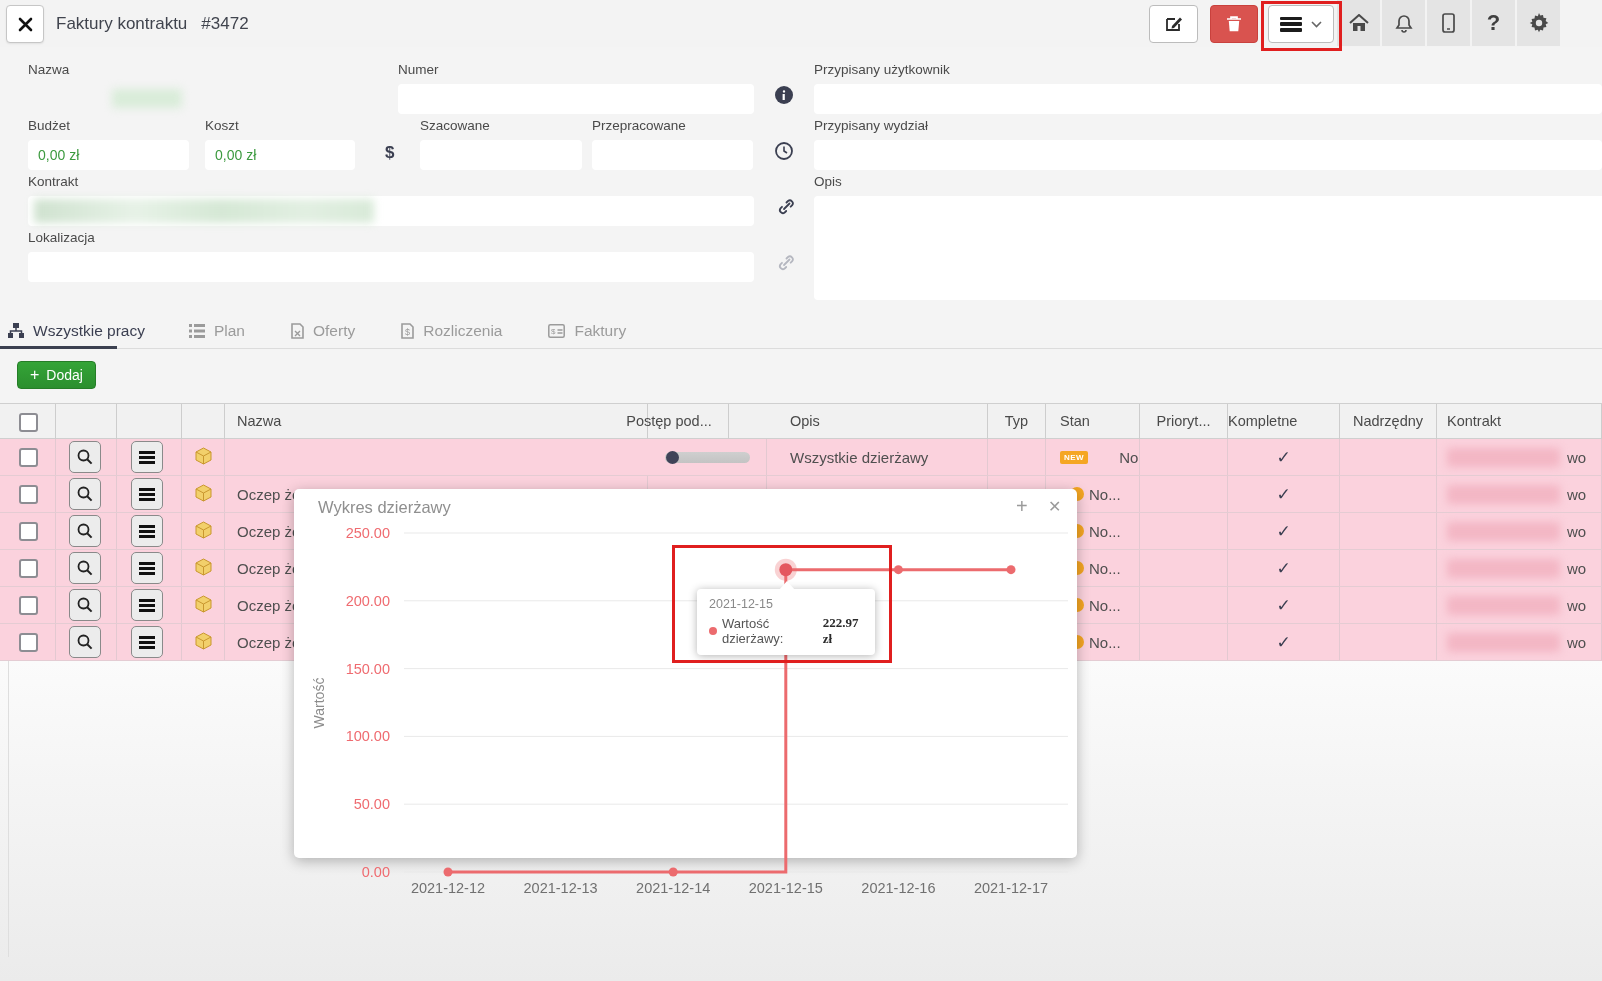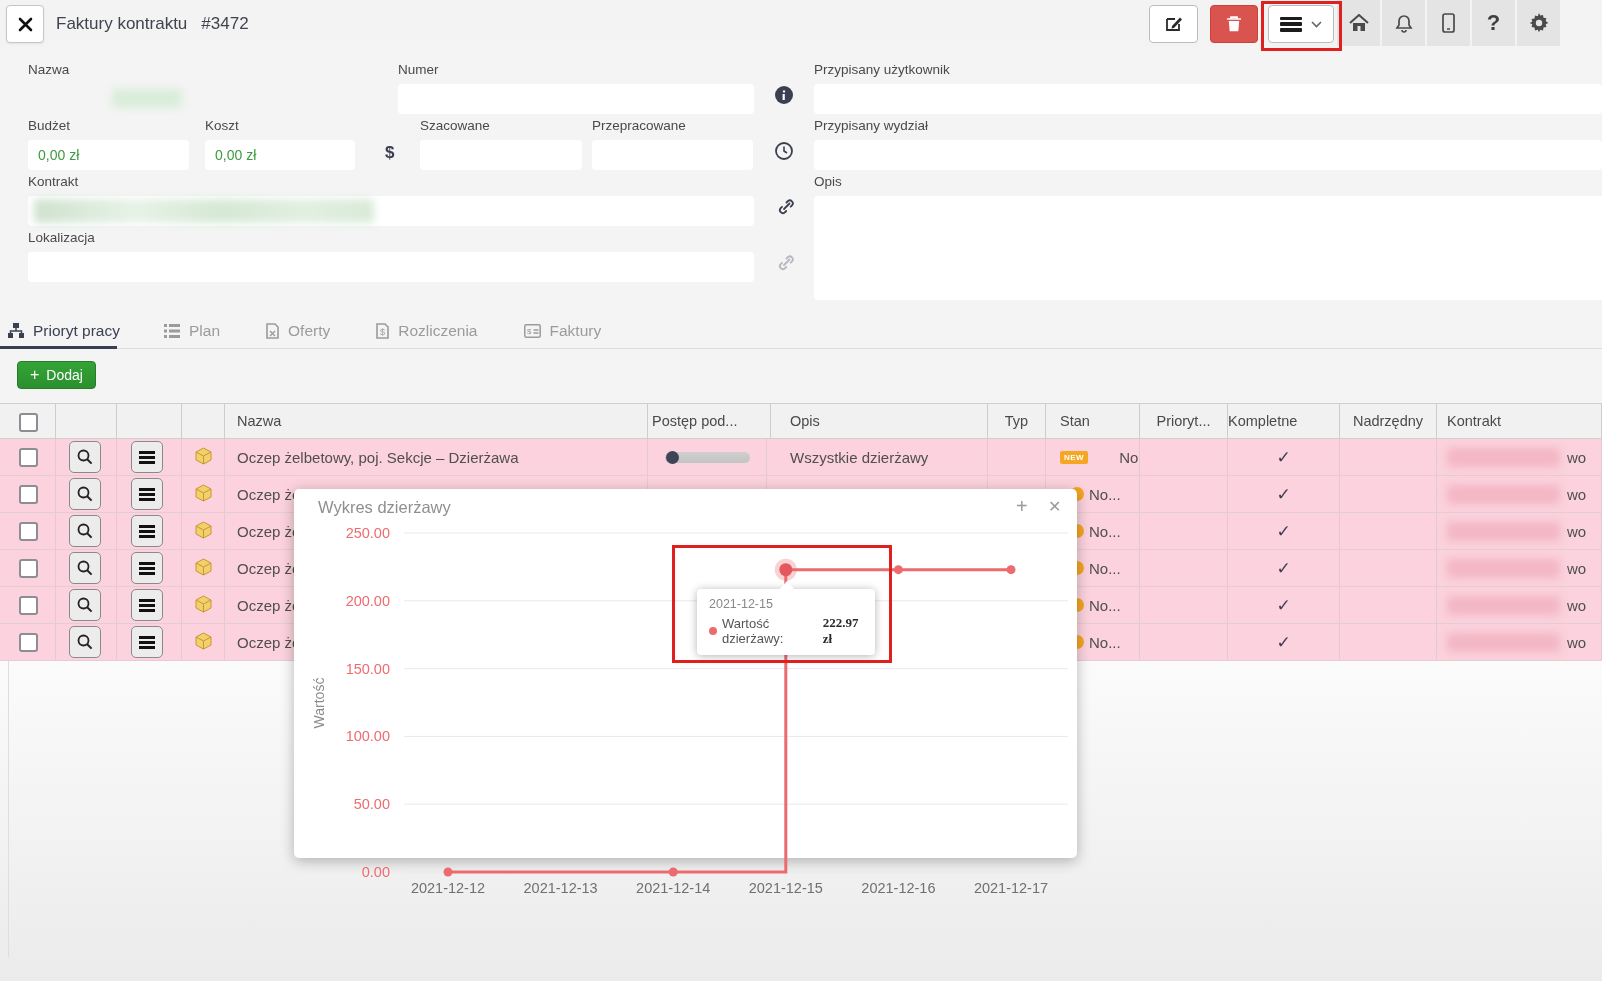--- a/index.html
+++ b/index.html
@@ -210,21 +210,21 @@
     </svg>
 
   <div id="tabs" class="abs">
     <div class="tab active">
       <svg width="16" height="15" viewBox="0 0 16 15">
           <rect x="5" y="0" width="6" height="5" fill="currentColor"></rect>
           <path d="M8 5 v3 M2.5 11 V8 h11 v3" fill="none" stroke="currentColor" stroke-width="1.5"></path>
           <rect x="0" y="10" width="5" height="5" fill="currentColor"></rect>
           <rect x="11" y="10" width="5" height="5" fill="currentColor"></rect>
         </svg>
-      <span>Prioryt pracy</span>
+      <span>Wszystkie pracy</span>
     </div>
     <div class="tab" style="margin-left:16px;">
       <svg width="16" height="14" viewBox="0 0 16 14">
           <g fill="currentColor">
             <rect x="0" y="0" width="3" height="3"></rect>
             <rect x="5" y="0" width="11" height="3"></rect>
             <rect x="0" y="5.5" width="3" height="3"></rect>
             <rect x="5" y="5.5" width="11" height="3"></rect>
             <rect x="0" y="11" width="3" height="3"></rect>
             <rect x="5" y="11" width="11" height="3"></rect>
@@ -266,21 +266,21 @@
   <div id="below-table" class="abs"></div>
   <div id="left-edge" class="abs"></div>
   <div id="thead" class="abs">
       <div class="hcell" style="left: 0px; width: 56px;">
         <div class="chk" style="margin: 9px 0px 0px 19px;"></div>
       </div>
       <div class="hcell" style="left: 56px; width: 61px;"></div>
       <div class="hcell" style="left: 117px; width: 65px;"></div>
       <div class="hcell" style="left: 182px; width: 43px;"></div>
       <div class="hcell" style="left: 225px; width: 423px; padding-left: 12px;">Nazwa</div>
-      <div class="hcell" style="left: 652px; width: 119px; ">Postęp pod...</div>
+      <div class="hcell" style="left: 610px; width: 119px; text-align: center;">Postęp pod...</div>
       <div class="hcell" style="left: 767px; width: 221px; padding-left: 23px;">Opis</div>
       <div class="hcell" style="left: 988px; width: 58px; text-align: center;">Typ</div>
       <div class="hcell" style="left: 1046px; width: 94px; padding-left: 14px;">Stan</div>
       <div class="hcell" style="left: 1140px; width: 88px; text-align: center;">Prioryt...</div>
       <div class="hcell" style="left: 1228px; width: 112px; text-align: left;">Kompletne</div>
       <div class="hcell" style="left: 1340px; width: 97px; text-align: center;">Nadrzędny</div>
       <div class="hcell" style="left: 1437px; width: 165px; padding-left: 10px;">Kontrakt</div>
     </div>
   <div id="tbody">
       <div class="trow" style="top: 439px;">
@@ -305,21 +305,20 @@
               </g>
             </svg>
           </div>
         </div>
         <div class="tcell" style="left: 182px; width: 43px;">
           <span style="margin-left:13px;"><svg width="17" height="18" viewBox="0 0 17 18">
               <path d="M8.5 1 L16 5 v8 L8.5 17 L1 13 V5 Z" fill="#f2d06b" stroke="#c9972f" stroke-width="1"></path>
               <path d="M1 5 L8.5 9 L16 5 M8.5 9 V17" fill="none" stroke="#c9972f" stroke-width="1"></path>
             </svg></span>
         </div>
-        <div class="tcell" style="left: 225px; width: 423px; padding-left: 12px;">Oczep żelbetowy, poj. Sekcje – Dzierżawa</div>
         <div class="tcell" style="left: 648px; width: 119px;">
           <div class="prog" style="margin-left:17px;">
             <div class="knob"></div>
           </div>
         </div>
         <div class="tcell" style="left: 767px; width: 221px; padding-left: 23px;">Wszystkie dzierżawy</div>
         <div class="tcell" style="left: 988px; width: 58px;"></div>
         <div class="tcell" style="left: 1046px; width: 94px; padding-left: 14px; gap: 25px;">
           <span class="newbadge">NEW</span>
           <span>No...</span>

